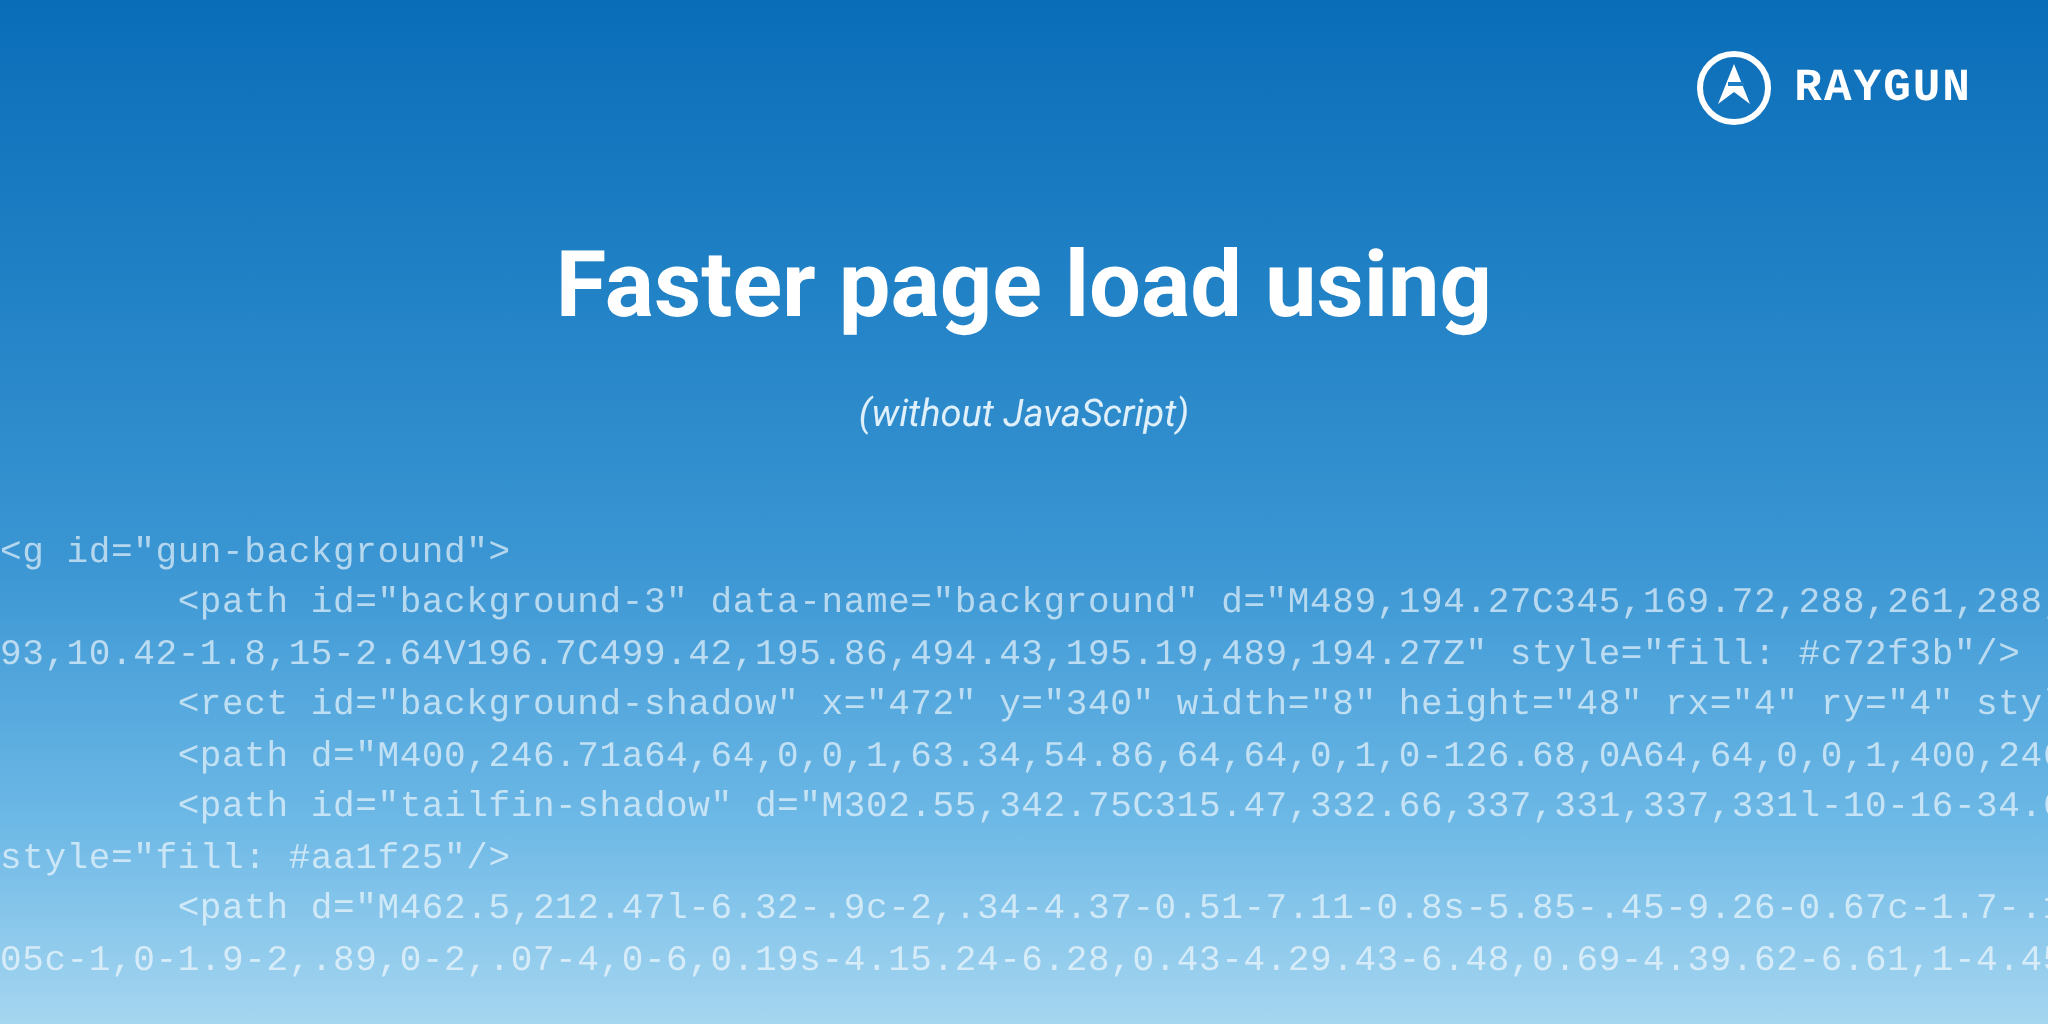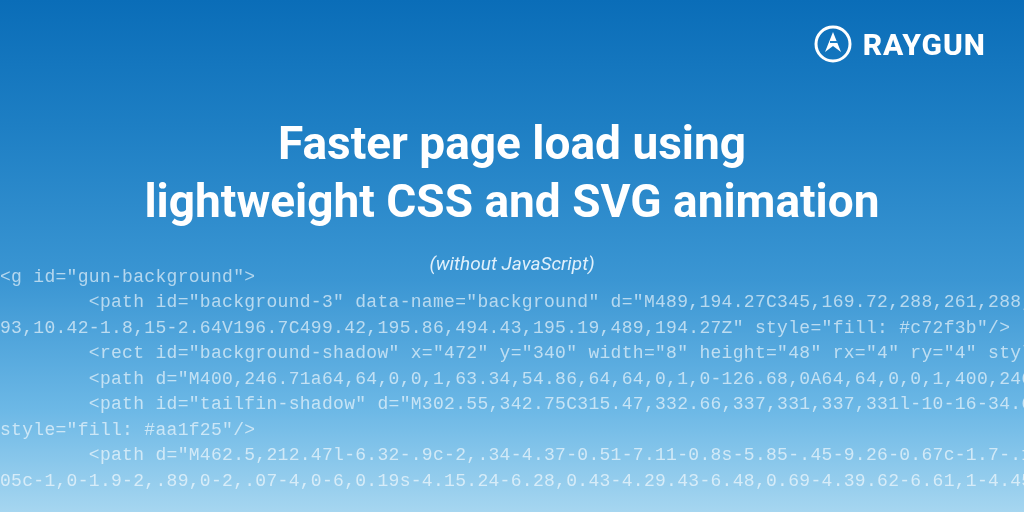--- a/index.html
+++ b/index.html
@@ -15,22 +15,23 @@
       position: absolute;
       top: 24px;
       right: 38px;
       display: flex;
       align-items: center;
       gap: 10px;
     }
     .logo-icon { width: 40px; height: 40px; }
     .logo-text {
       font-weight: 800;
-      font-size: 30px;
+      font-size: 23px;
       letter-spacing: 1px;
+      font-family: Liberation Mono, monospace;
     }
     .title-block {
       position: absolute;
       top: 115px;
       left: 0; right: 0;
       text-align: center;
       padding: 0 88px;
     }
     .title-line {
       font-weight: 700;
@@ -71,21 +72,20 @@
         <circle cx="20" cy="20" r="17" fill="none" stroke="#fff" stroke-width="3"></circle>
         <path d="M12 28 L20 8 L28 28 L20 22 Z" fill="#fff"></path>
         <path d="M17 18 L25 18" stroke="#1e7fc4" stroke-width="2" fill="none"></path>
       </svg>
     </span>
     <span class="logo-text">RAYGUN</span>
   </div>
 
   <div class="title-block">
     <div class="title-line">Faster page load using</div>
-    <div class="title-line">lightweight CSS and SVG animation</div>
     <div class="subtitle">(without JavaScript)</div>
   </div>
 
   <div class="code-bg">
 <span>&lt;g id="gun-background"&gt;</span>
 <span>        &lt;path id="background-3" data-name="background" d="M489,194.27C345,169.72,288,261,288,300c0,40.4</span>
 <span>93,10.42-1.8,15-2.64V196.7C499.42,195.86,494.43,195.19,489,194.27Z" style="fill: #c72f3b"/&gt;</span>
 <span>        &lt;rect id="background-shadow" x="472" y="340" width="8" height="48" rx="4" ry="4" style="fill: #</span>
 <span>        &lt;path d="M400,246.71a64,64,0,0,1,63.34,54.86,64,64,0,1,0-126.68,0A64,64,0,0,1,400,246.71Z" styl</span>
 <span>        &lt;path id="tailfin-shadow" d="M302.55,342.75C315.47,332.66,337,331,337,331l-10-16-34.62,7.21A106</span>

